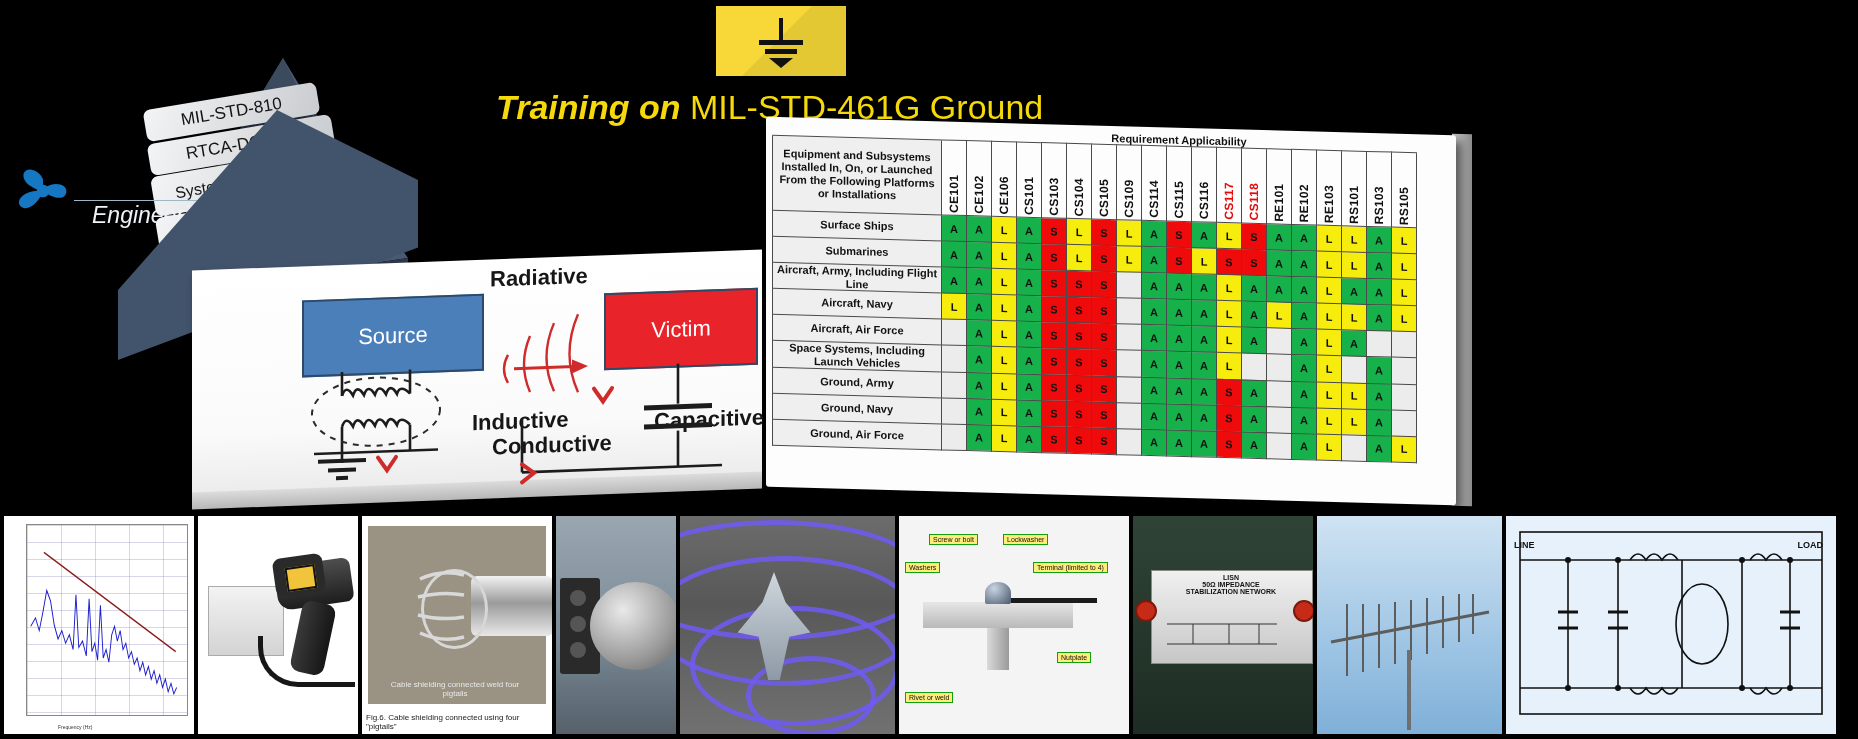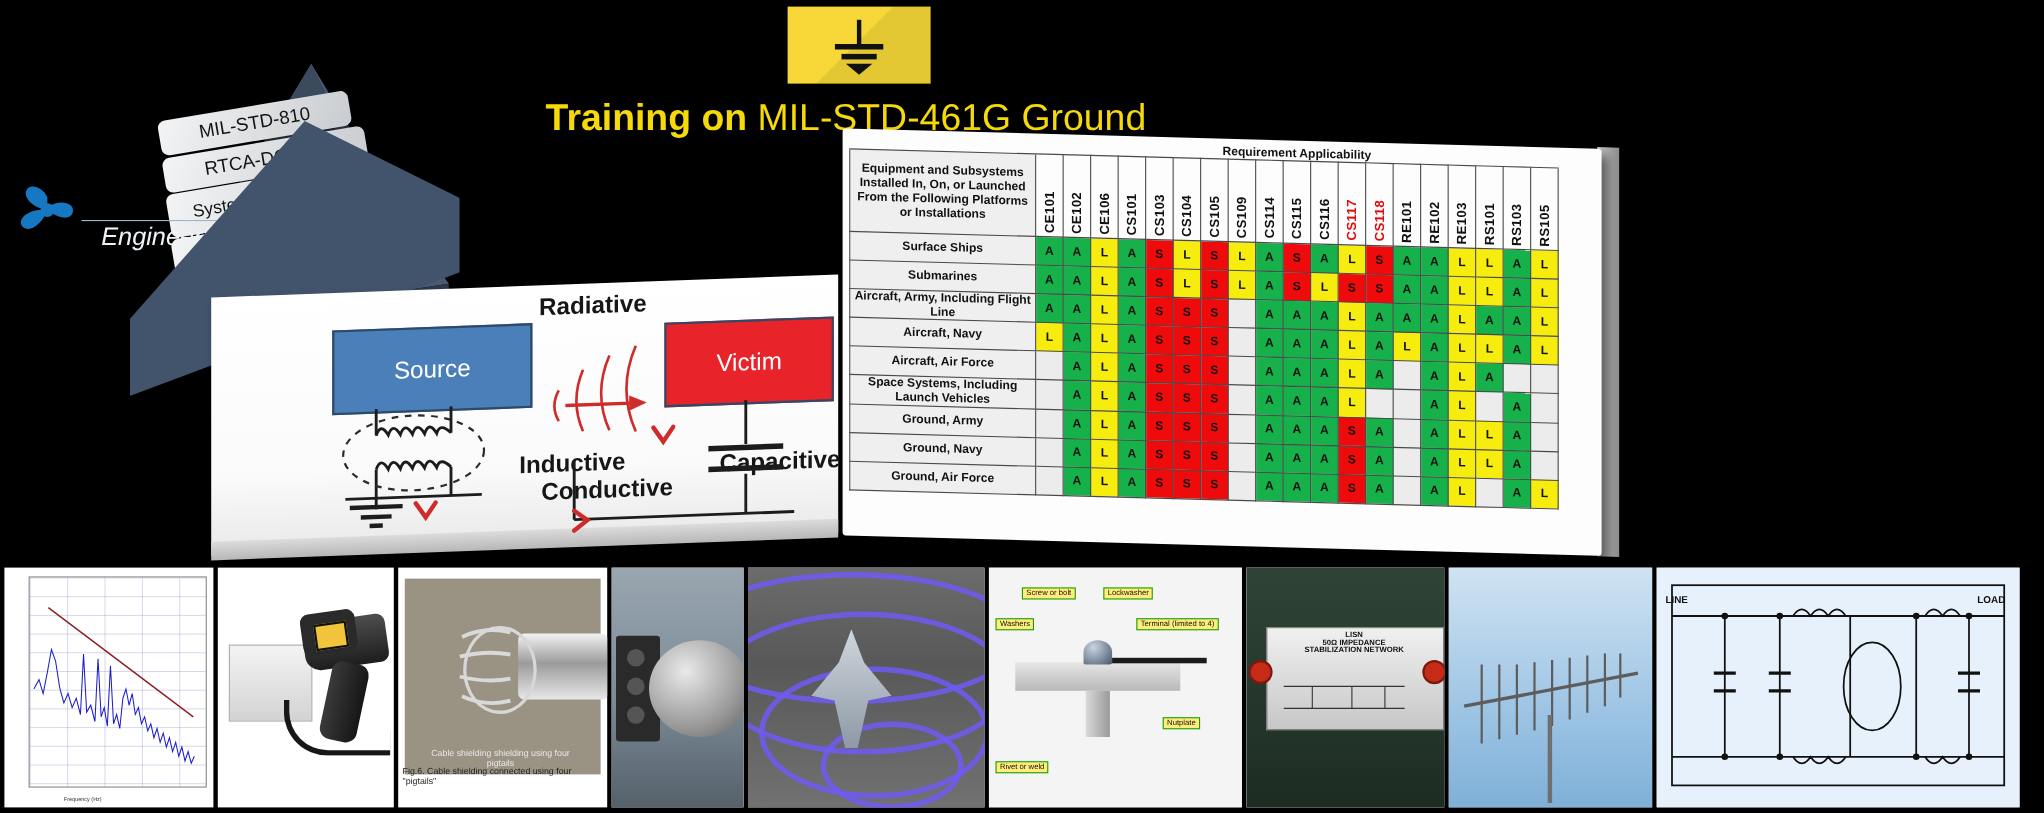--- a/index.html
+++ b/index.html
@@ -30,21 +30,21 @@
   .sc5{left:52px; top:186px; width:218px;height:34px;transform:rotate(-9.5deg);}
 
   
   .ground-icon{position:absolute;left:716px;top:6px;width:130px;height:70px;background:#f7d838;}
   .gi-shadow{position:absolute;left:0;top:0;width:100%;height:100%;overflow:hidden;}
   .gi-shadow:after{content:"";position:absolute;left:44px;top:8px;width:150px;height:150px;
       background:rgba(0,0,0,.08);transform:rotate(45deg);}
 
   
   .title{position:absolute;left:496px;top:88px;font-size:34px;color:#f5d90a;white-space:nowrap;letter-spacing:0px;}
-  .title .it{font-weight:700;}
+  .title .it{font-style:italic;font-weight:700;}
   .title .rg{font-weight:400;}
 
   
   .slab{position:absolute;left:118px;top:110px;width:660px;height:395px;}
   .slab-side{position:absolute;left:0;top:0;width:300px;height:250px;
      background:#42536c;clip-path:polygon(0% 72%, 53% 0%, 100% 28%, 100% 55%, 0% 100%);}
   .slab-face{position:absolute;left:74px;top:150px;width:570px;height:235px;
      background:linear-gradient(180deg,#ffffff 0%,#fafafa 70%,#e9e9e9 100%);
      transform:skewY(-2.1deg);box-shadow:4px 6px 9px rgba(0,0,0,.5);}
   .slab-edge{position:absolute;left:74px;top:372px;width:570px;height:17px;
@@ -84,21 +84,21 @@
   td.E{background:#ececec;}
   td.rowname{background:#efefef;font-weight:700;font-size:11.5px;text-align:center;
      padding:3px 5px;line-height:1.15;}
 
   
   .strip{position:absolute;left:0;top:516px;width:1858px;height:224px;background:#000;
      display:flex;gap:4px;padding:0 4px;box-sizing:border-box;}
   .thumb{position:relative;height:218px;background:#fff;overflow:hidden;flex:0 0 auto;}
   .t1{width:190px;} .t2{width:160px;} .t3{width:190px;} .t4{width:120px;}
   .t5{width:215px;} .t6{width:230px;} .t7{width:180px;} .t8{width:185px;} .t9{width:330px;}
-  .thumb-cap{position:absolute;left:4px;bottom:19px;font-size:8px;color:#222;}
+  .thumb-cap{position:absolute;left:4px;bottom:3px;font-size:8px;color:#222;}
 
   .plot-bg{position:absolute;inset:8px 6px 18px 22px;background:#fff;border:1px solid #888;}
   .plot-grid{position:absolute;inset:0;
      background-image:linear-gradient(to right,rgba(140,140,200,.35) 1px,transparent 1px),
                       linear-gradient(to bottom,rgba(140,140,200,.35) 1px,transparent 1px);
      background-size:34px 17px;}
   .plot-axis{position:absolute;font-size:5px;color:#333;}
 
   .gun-body{position:absolute;left:10px;top:70px;width:74px;height:68px;
      background:linear-gradient(180deg,#f3f3f3,#d3d3d3);border:1px solid #aaa;}
@@ -520,21 +520,21 @@
         <div class="cable-tube"></div>
         <div class="cable-ring"></div>
         <svg class="sch" viewBox="0 0 178 140">
           <g stroke="#d9d9d9" stroke-width="3.5" fill="none">
             <path d="M52 34 q22 -10 44 -4"></path>
               <path d="M50 52 q24 -6 46 -2"></path>
             <path d="M50 70 q24 6 46 2"></path>
               <path d="M52 88 q22 10 44 4"></path>
           </g>
         </svg>
-        <div class="thumb-cap" style="color:#e8e8e8;left:12px;bottom:6px;width:150px;text-align:center;">Cable shielding shielding using four pigtails</div>
+        <div class="thumb-cap" style="color:#e8e8e8;left:12px;bottom:6px;width:150px;text-align:center;">Cable shielding connected weld four pigtails</div>
       </div>
       <div class="thumb-cap">Fig.6. Cable shielding connected using four "pigtails"</div>
     </div>
 
     <div class="thumb t4">
       <div class="dome-bg"></div>
       <div class="dome-stack"></div>
       <div class="dome-spk" style="left:14px;top:74px;"></div>
       <div class="dome-spk" style="left:14px;top:100px;"></div>
       <div class="dome-spk" style="left:14px;top:126px;"></div>

